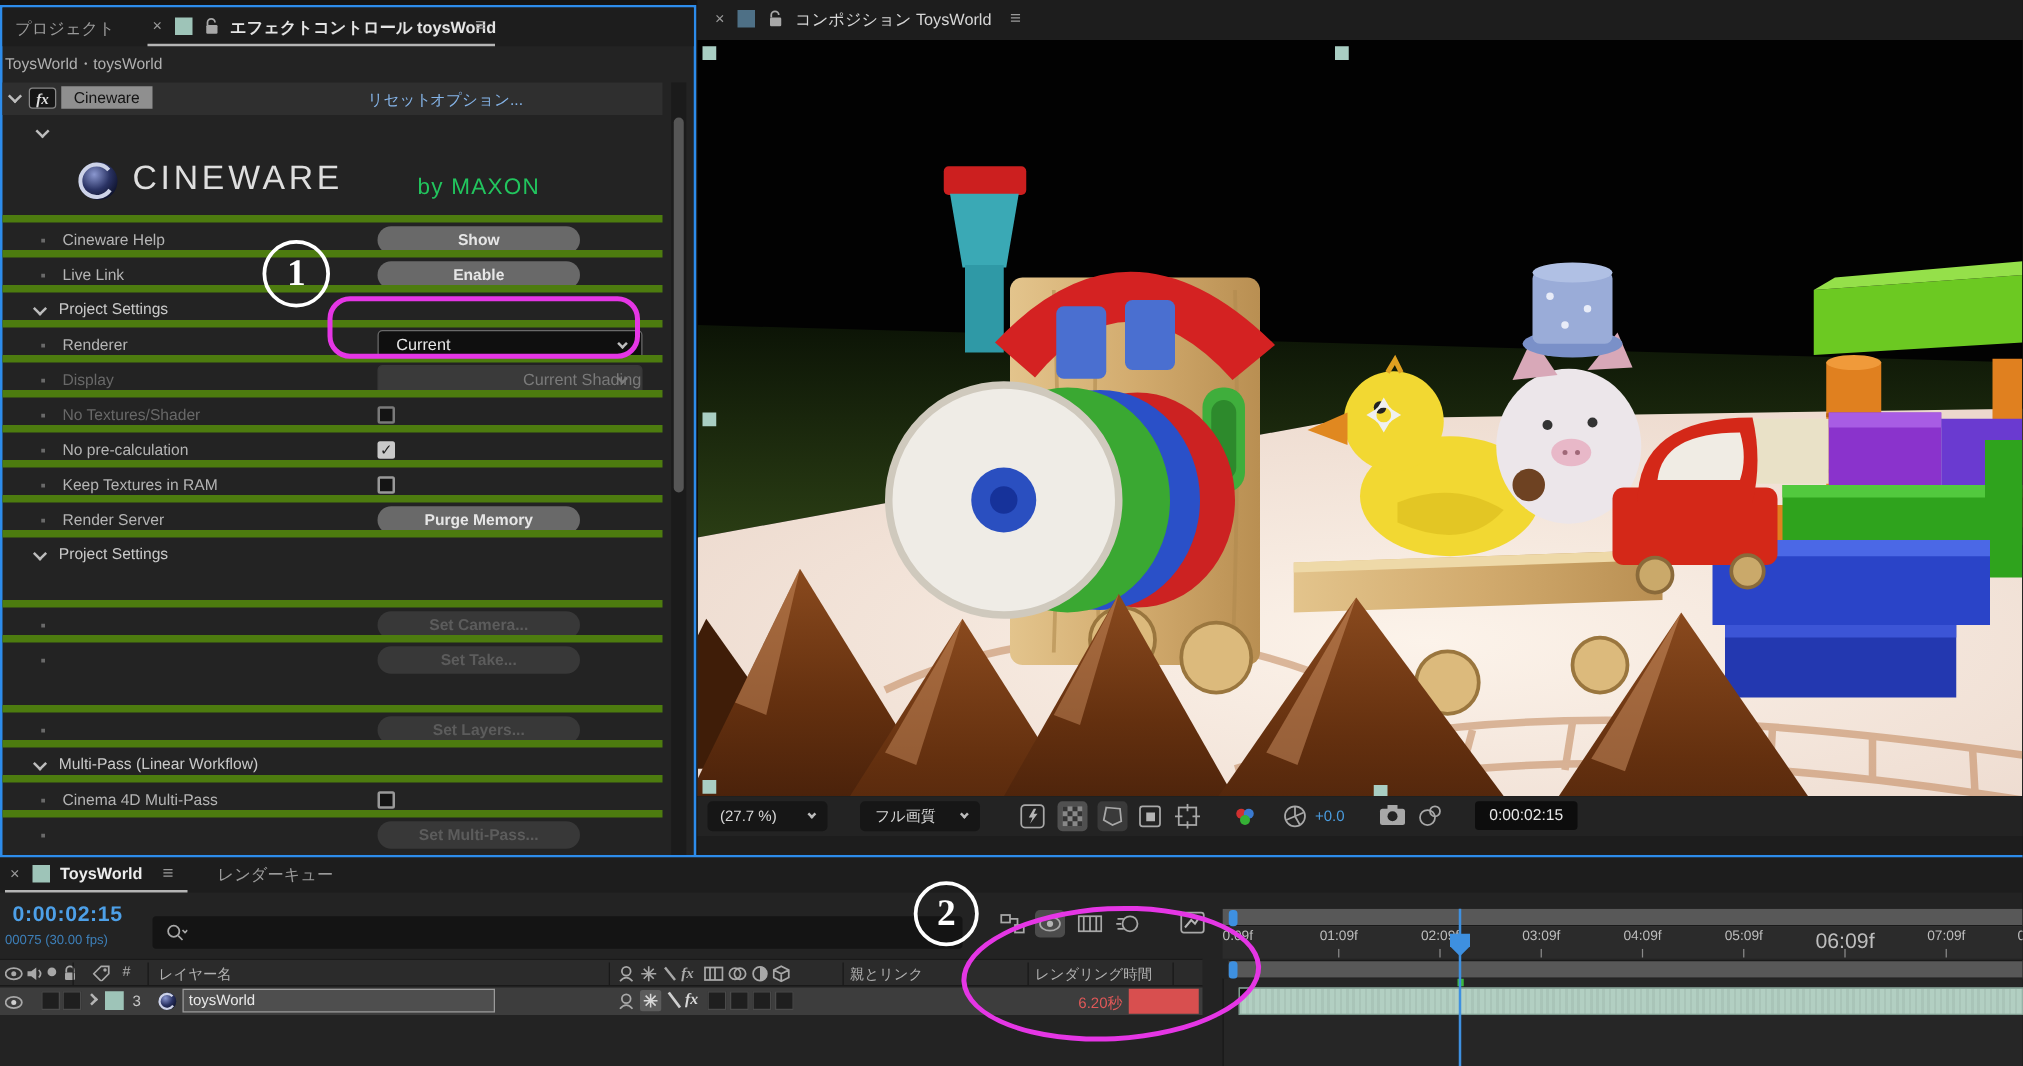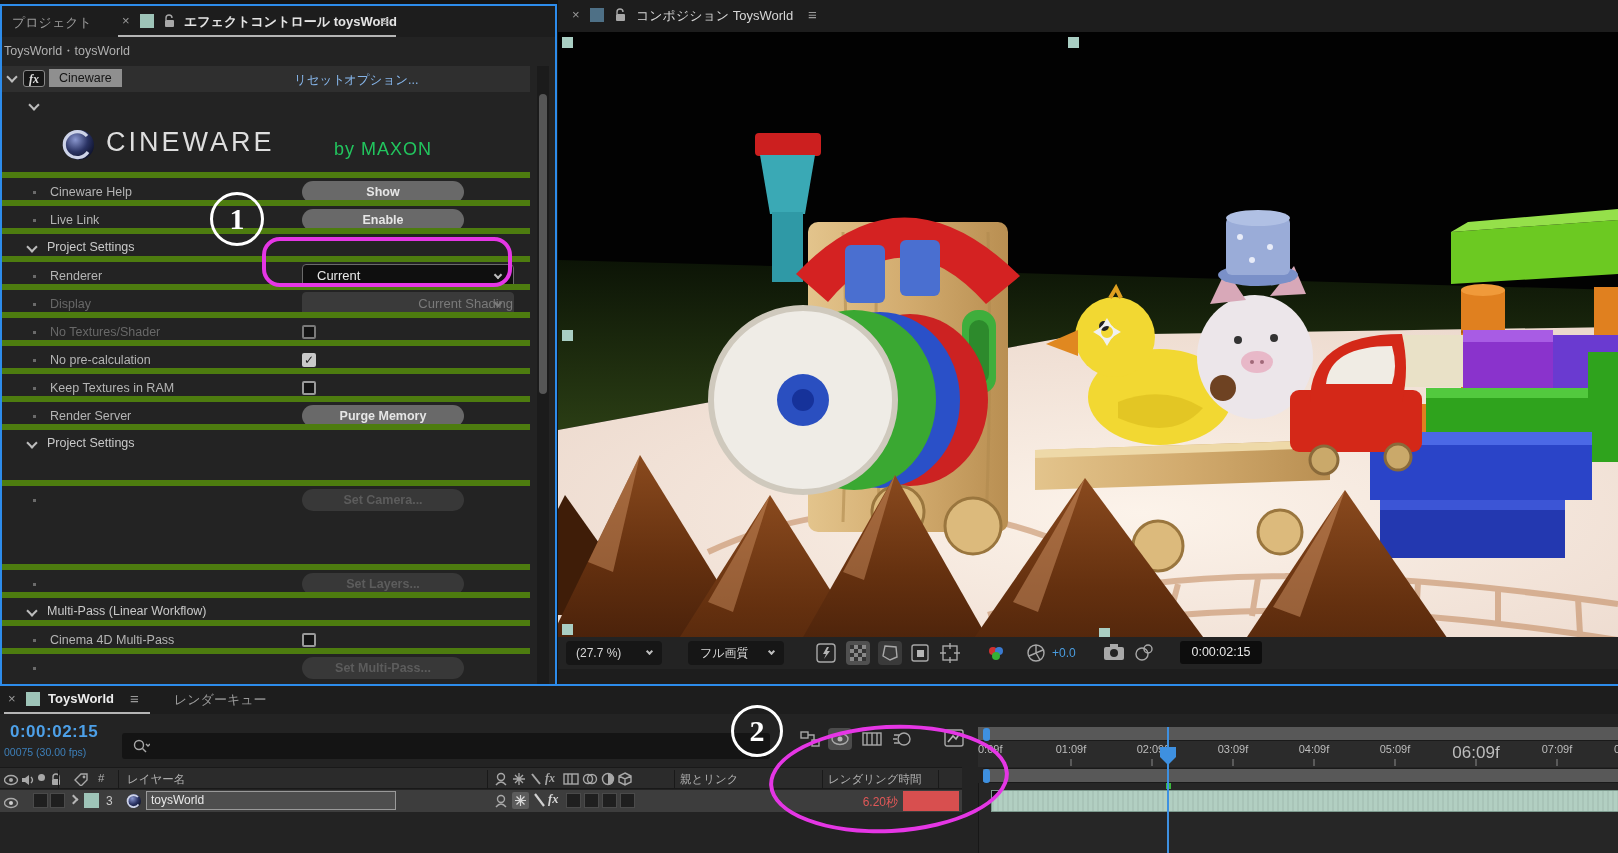--- a/index.html
+++ b/index.html
@@ -134,20 +134,24 @@
     <div class="pill abs" style="left:300px;top:3px;">Purge Memory</div>
   </div>
   <div class="row" style="top:418px;">
     <span class="chev gchev"></span>
       <span class="glabel">Project Settings</span>
   </div>
   <div class="row" style="top:474px;">
     <span class="rdot"></span>
     <div class="pill disabled abs" style="left:300px;top:3px;">Set Camera...</div>
   </div>
+  <div class="row" style="top:502px;">
+    <span class="rdot"></span>
+    <div class="pill disabled abs" style="left:300px;top:3px;">Set Take...</div>
+  </div>
   <div class="row" style="top:558px;">
     <span class="rdot"></span>
     <div class="pill disabled abs" style="left:300px;top:3px;">Set Layers...</div>
   </div>
   <div class="row" style="top:586px;">
     <span class="chev gchev"></span>
       <span class="glabel">Multi-Pass (Linear Workflow)</span>
   </div>
   <div class="row" style="top:614px;">
     <span class="rdot"></span>

